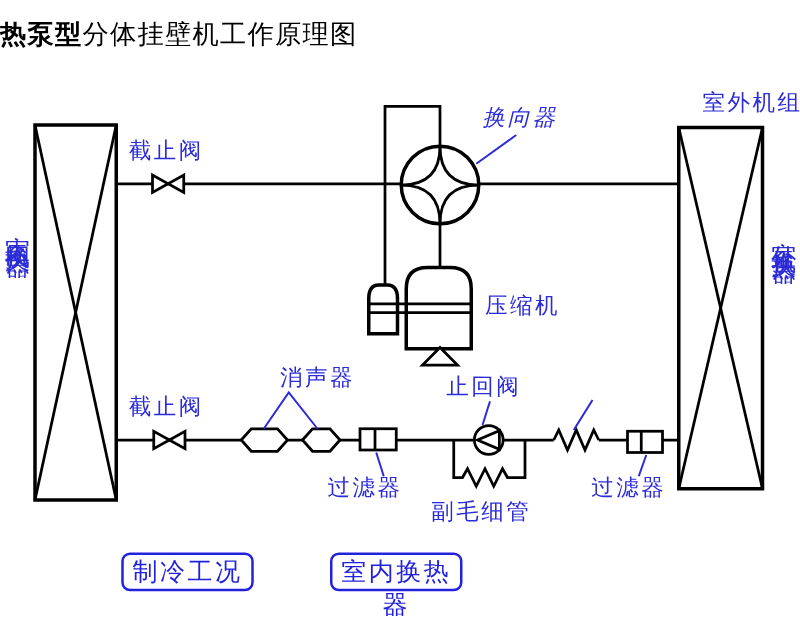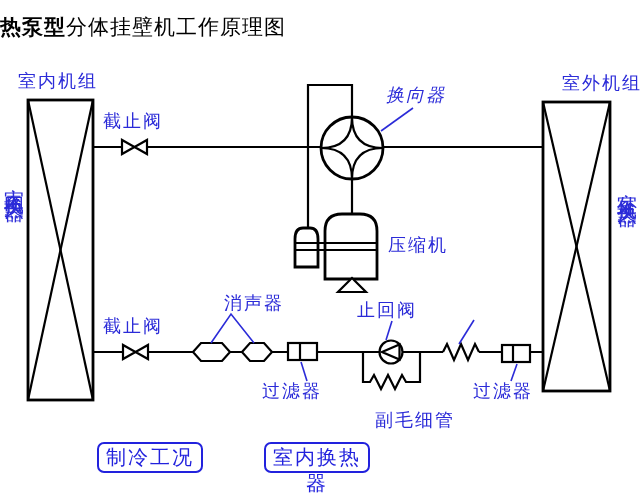--- a/index.html
+++ b/index.html
@@ -125,30 +125,29 @@
     <line class="leader" x1="413" y1="108" x2="381" y2="131"></line>
     <polyline class="leader" points="211,343 231,314 254,343" fill="none"></polyline>
     <line class="leader" x1="307" y1="381" x2="301" y2="362"></line>
     <line class="leader" x1="392" y1="321" x2="386" y2="340"></line>
     <line class="leader" x1="474" y1="320" x2="459" y2="344"></line>
     <line class="leader" x1="511" y1="381" x2="517" y2="364"></line>
   </svg>
 
   <div id="title"><span class="b">热泵型</span><span>分体挂壁机工作原理图</span></div>
 
-  <div class="lbl" style="left:18px;top:71px;">室内机组</div>
   <div class="lbl" style="left:562px;top:73px;">室外机组</div>
   <div class="lbl" style="left:103px;top:111px;">截止阀</div>
   <div class="lbl" style="left:103px;top:316px;">截止阀</div>
   <div class="lbl" style="left:386px;top:85px;font-style:italic;">换向器</div>
   <div class="lbl" style="left:388px;top:235px;">压缩机</div>
   <div class="lbl" style="left:202px;top:293px;margin-left:22px;">消声器</div>
   <div class="lbl" style="left:262px;top:381px;">过滤器</div>
   <div class="lbl" style="left:357px;top:300px;">止回阀</div>
-  <div class="lbl" style="left:345px;top:410px;margin-left:30px;">副毛细管</div>
+  <div class="lbl" style="left:345px;top:400px;">副毛细管</div>
   <div class="lbl" style="left:473px;top:381px;">过滤器</div>
 
   <div class="vlbl" style="left:1px;top:172px;">室内换热器</div>
   <div class="vlbl" style="left:614px;top:177px;">室外换热器</div>
 
   <div id="btn-cool" class="mode-btn">制冷工况</div>
   <div id="btn-heat" class="mode-btn">室内换热器</div>
 
 </div>
 

